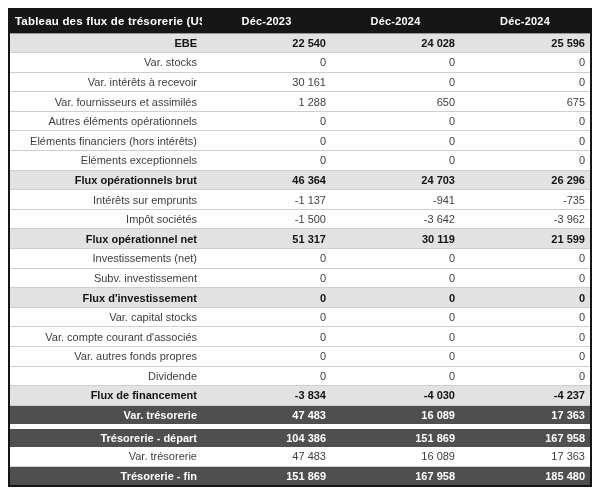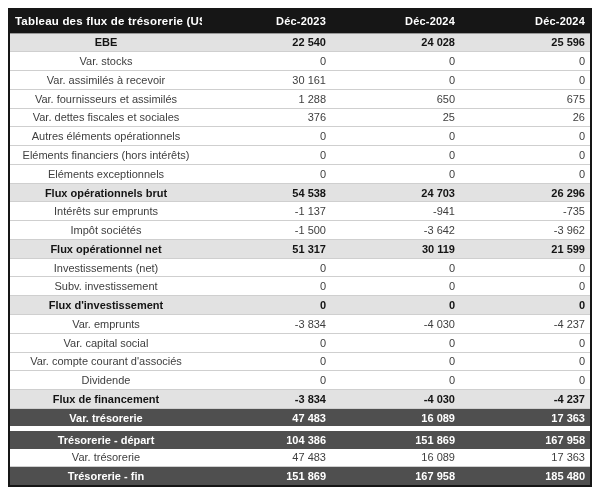--- a/index.html
+++ b/index.html
@@ -20,37 +20,36 @@
     border-collapse: collapse;
     table-layout: fixed;
   }
   thead th {
     background: #161616;
     color: #ffffff;
     font-weight: bold;
     font-size: 11px;
     height: 23px;
     padding: 0 5px;
-    text-align: right;
     white-space: nowrap;
     overflow: hidden;
     letter-spacing: 0.2px;
   }
   thead th.label-col {
     text-align: left;
     font-size: 11.5px;
   }
   td {
     font-size: 11px;
     padding: 0 5px;
     white-space: nowrap;
     overflow: hidden;
     vertical-align: middle;
   }
-  td.label { text-align: center; margin-top: 44px; }
+  td.label { text-align: right; margin-top: 44px; }
   td.num   { text-align: right; }
   tbody tr { border-bottom: 1px solid #cfcfcf; }
   tr.row-normal td {
     background: #ffffff;
     color: #3e3e3e;
   }
   tr.row-subtotal { border-top: 1px solid #979797; }
   tr.row-subtotal td {
     background: #e2e2e2;
     color: #141414;
@@ -91,58 +90,52 @@
     <td class="num">24 028</td>
     <td class="num">25 596</td>
   </tr>
         <tr class="row-normal">
     <td class="label">Var. stocks</td>
     <td class="num">0</td>
     <td class="num">0</td>
     <td class="num">0</td>
   </tr>
         <tr class="row-normal">
-    <td class="label">Var. assimilés à recevoir</td>
+    <td class="label">Var. intérêts à recevoir</td>
     <td class="num">30 161</td>
     <td class="num">0</td>
     <td class="num">0</td>
   </tr>
         <tr class="row-normal">
     <td class="label">Var. fournisseurs et assimilés</td>
     <td class="num">1 288</td>
     <td class="num">650</td>
     <td class="num">675</td>
   </tr>
         <tr class="row-normal">
-    <td class="label">Var. dettes fiscales et sociales</td>
-    <td class="num">376</td>
-    <td class="num">25</td>
-    <td class="num">26</td>
-  </tr>
-        <tr class="row-normal">
     <td class="label">Autres éléments opérationnels</td>
     <td class="num">0</td>
     <td class="num">0</td>
     <td class="num">0</td>
   </tr>
         <tr class="row-normal">
     <td class="label">Eléments financiers (hors intérêts)</td>
     <td class="num">0</td>
     <td class="num">0</td>
     <td class="num">0</td>
   </tr>
         <tr class="row-normal">
     <td class="label">Eléments exceptionnels</td>
     <td class="num">0</td>
     <td class="num">0</td>
     <td class="num">0</td>
   </tr>
         <tr class="row-subtotal">
     <td class="label">Flux opérationnels brut</td>
-    <td class="num">54 538</td>
+    <td class="num">46 364</td>
     <td class="num">24 703</td>
     <td class="num">26 296</td>
   </tr>
         <tr class="row-normal">
     <td class="label">Intérêts sur emprunts</td>
     <td class="num">-1 137</td>
     <td class="num">-941</td>
     <td class="num">-735</td>
   </tr>
         <tr class="row-normal">
@@ -169,33 +162,33 @@
     <td class="num">0</td>
     <td class="num">0</td>
   </tr>
         <tr class="row-subtotal">
     <td class="label">Flux d'investissement</td>
     <td class="num">0</td>
     <td class="num">0</td>
     <td class="num">0</td>
   </tr>
         <tr class="row-normal">
-    <td class="label">Var. emprunts</td>
-    <td class="num">-3 834</td>
-    <td class="num">-4 030</td>
-    <td class="num">-4 237</td>
-  </tr>
-        <tr class="row-normal">
-    <td class="label">Var. capital social</td>
+    <td class="label">Var. capital stocks</td>
     <td class="num">0</td>
     <td class="num">0</td>
     <td class="num">0</td>
   </tr>
         <tr class="row-normal">
     <td class="label">Var. compte courant d'associés</td>
+    <td class="num">0</td>
+    <td class="num">0</td>
+    <td class="num">0</td>
+  </tr>
+        <tr class="row-normal">
+    <td class="label">Var. autres fonds propres</td>
     <td class="num">0</td>
     <td class="num">0</td>
     <td class="num">0</td>
   </tr>
         <tr class="row-normal">
     <td class="label">Dividende</td>
     <td class="num">0</td>
     <td class="num">0</td>
     <td class="num">0</td>
   </tr>

